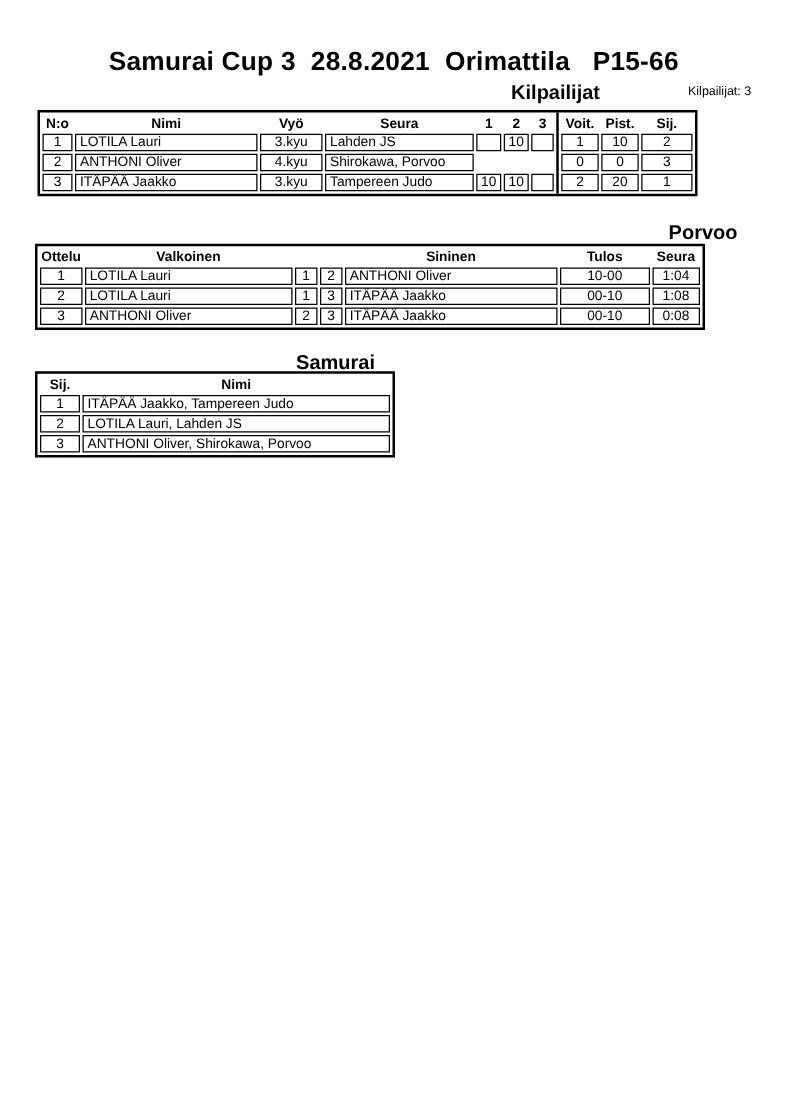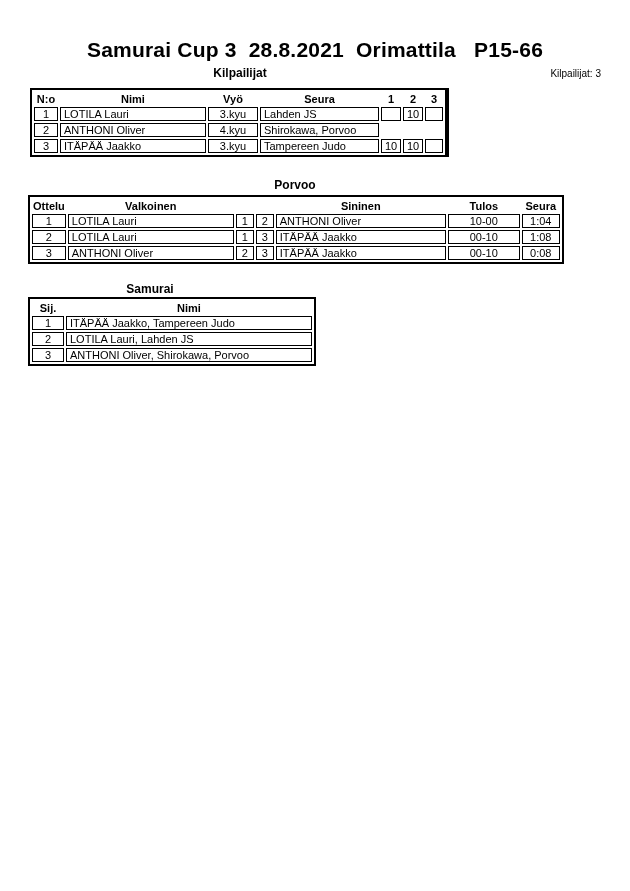--- a/index.html
+++ b/index.html
@@ -8,21 +8,21 @@
     background:#ffffff; color:#000000;
     font-family:"Liberation Sans", sans-serif;
     position:relative; overflow:hidden;
   }
   .title {
     position:absolute; top:38px; left:0; width:630px;
     text-align:center; font-size:21px; font-weight:bold;
     white-space:pre; letter-spacing:0.2px;
   }
   .sec-label {
-    position:absolute; font-size:12px; font-weight:bold; text-align:center;
+    position:absolute; font-size:16px; font-weight:bold; text-align:right;
   }
   .kilp-label { top:66px; left:0; width:480px; }
   .ott-label  { top:178px; left:0; width:590px; }
   .tul-label  { top:282px; left:0; width:300px; }
   .count {
     position:absolute; top:68px; right:29px; font-size:10px;
   }
   .tblwrap {
     position:absolute; border:2px solid #000; background:#fff;
     display:flex; align-items:stretch;
@@ -100,20 +100,46 @@
           <td class="c-name">ITÄPÄÄ Jaakko</td>
           <td class="ctr c-belt">3.kyu</td>
           <td class="c-club">Tampereen Judo</td>
           <td class="ctr c-m">10</td>
           <td class="ctr c-m">10</td>
           <td class="ctr c-m3"></td>
         </tr>
       </tbody>
     </table>
     <div class="vdiv"></div>
+    <table>
+      <thead>
+        <tr>
+          <th class="c-win">Voit.</th>
+          <th class="c-pts">Pist.</th>
+          <th class="c-plc">Sij.</th>
+        </tr>
+      </thead>
+      <tbody>
+        <tr>
+          <td class="ctr c-win">1</td>
+          <td class="ctr c-pts">10</td>
+          <td class="ctr c-plc">2</td>
+        </tr>
+        <tr>
+          <td class="ctr c-win">0</td>
+          <td class="ctr c-pts">0</td>
+          <td class="ctr c-plc">3</td>
+        </tr>
+        <tr>
+          <td class="ctr c-win">2</td>
+          <td class="ctr c-pts">20</td>
+          <td class="ctr c-plc">1</td>
+        </tr>
+      </tbody>
+    </table>
   </div>
 
   <div class="sec-label ott-label">Porvoo</div>
 
   <div class="tblwrap t2">
     <table>
       <thead>
         <tr>
           <th class="al m-no">Ottelu</th>
           <th class="m-white">Valkoinen</th>

